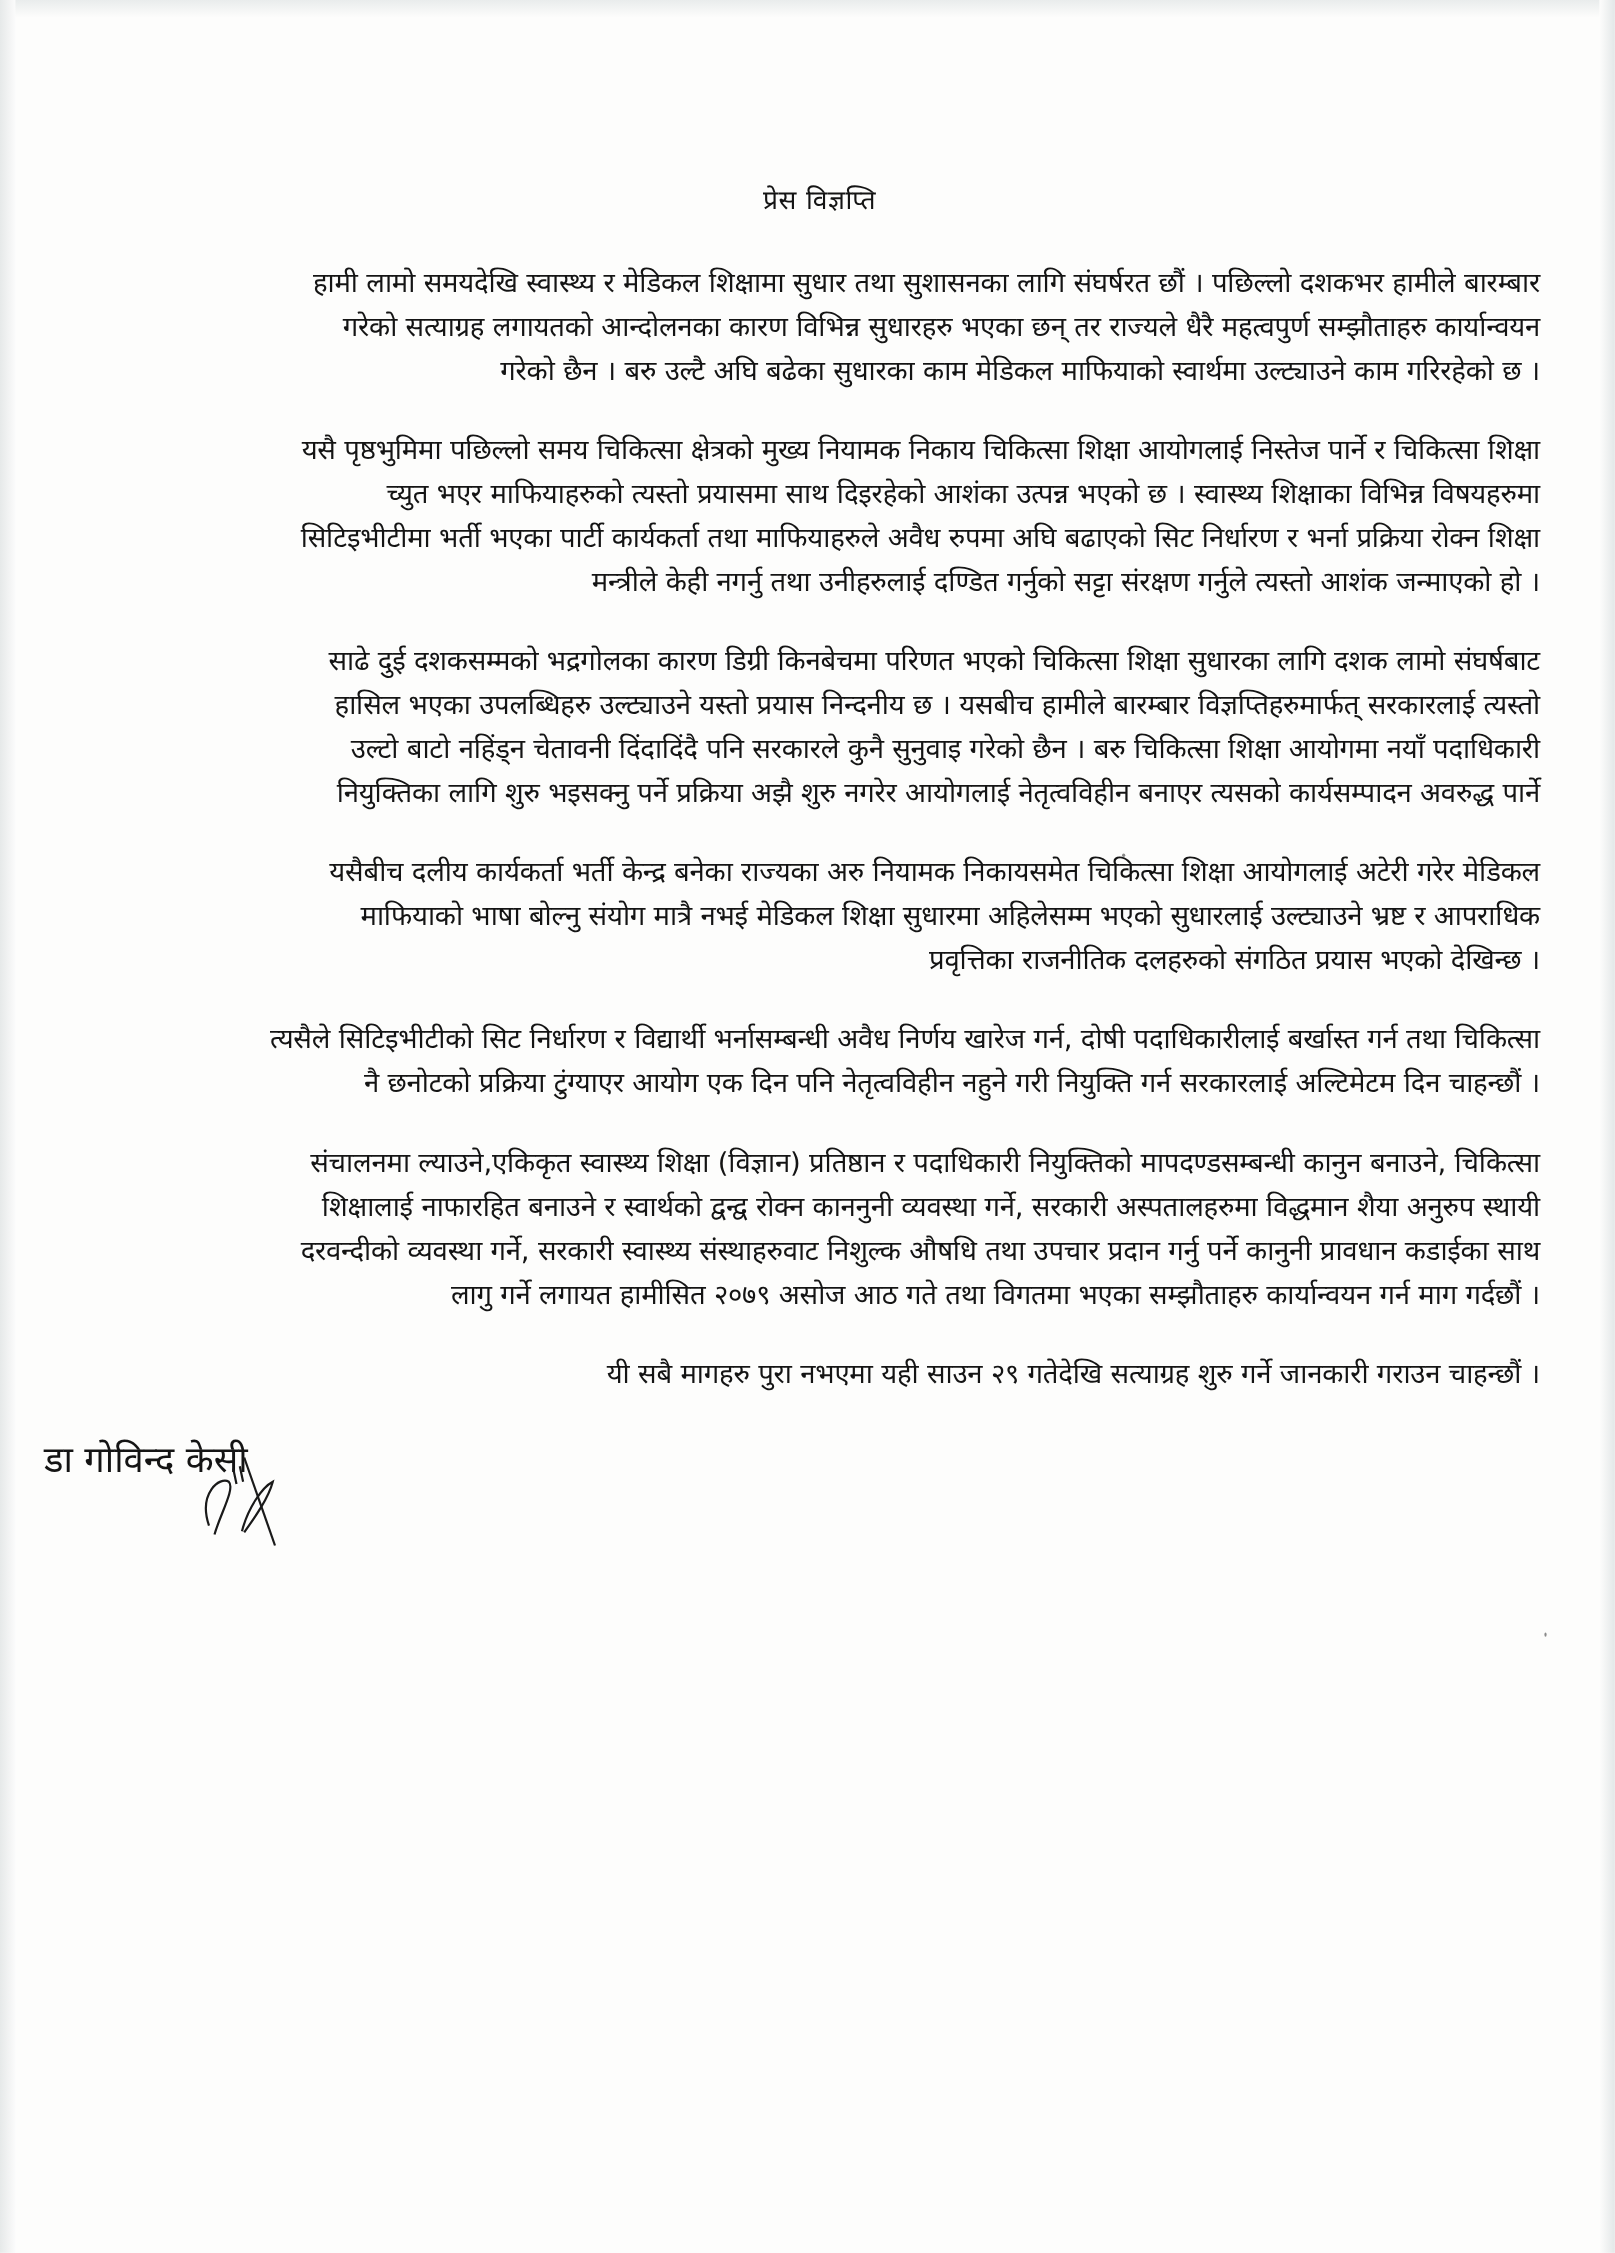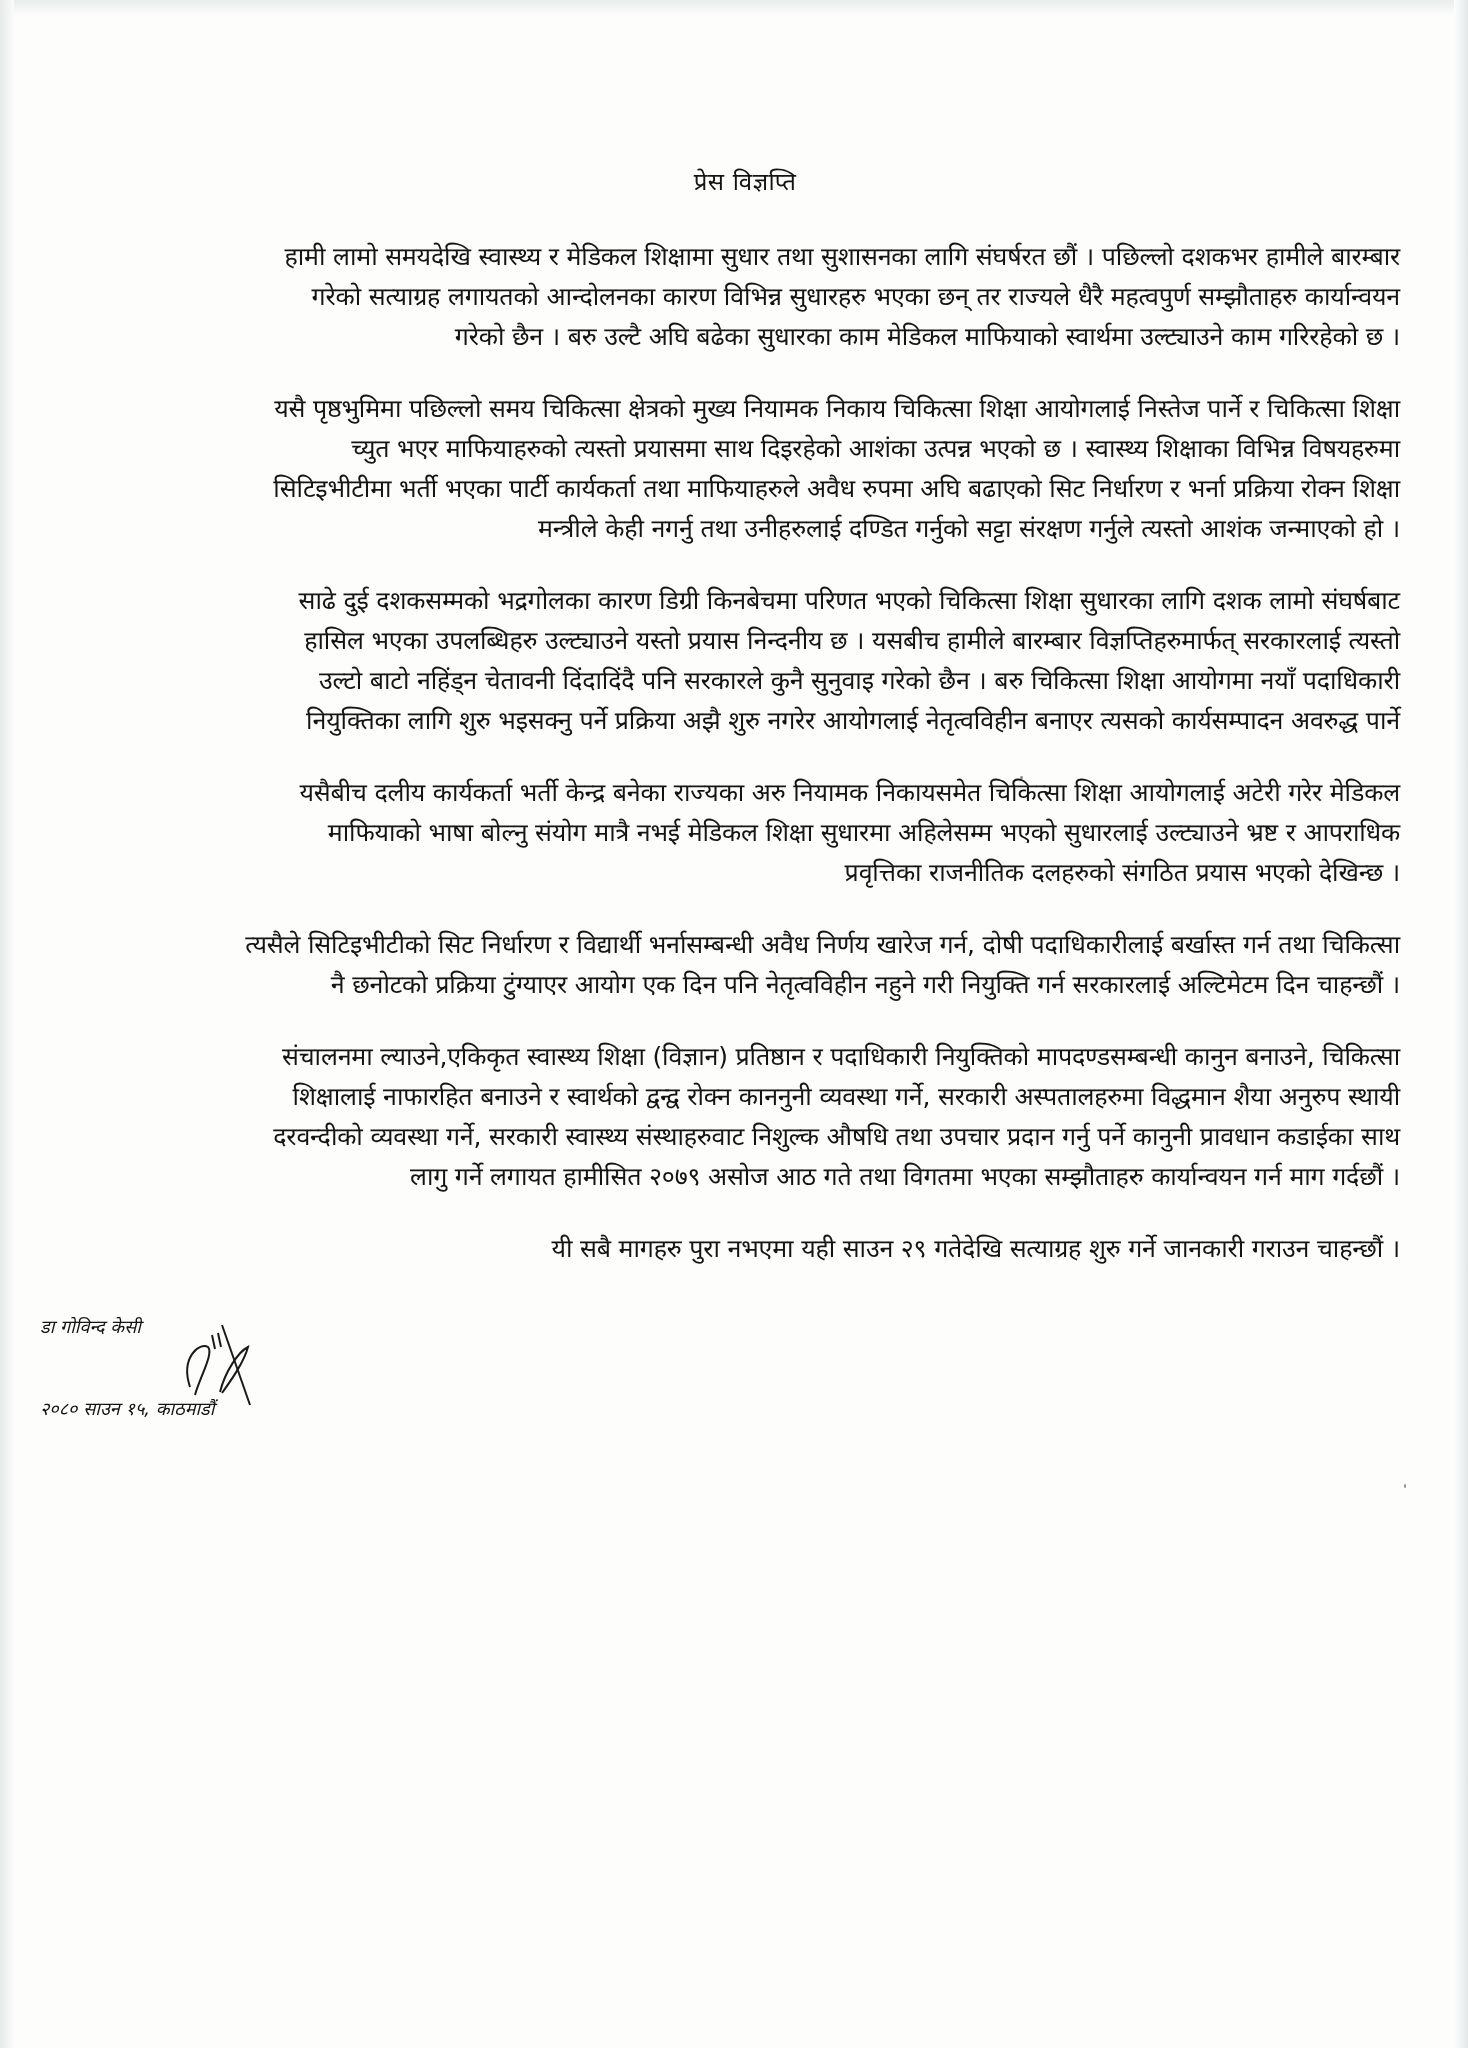--- a/index.html
+++ b/index.html
@@ -53,23 +53,22 @@
       text-align: right;
       letter-spacing: -0.2px;
     }
     .para .line {
       display: block;
       white-space: nowrap;
     }
     .signature-block {
       position: relative;
       margin-top: 38px;
-      font-size: 18px;
+      font-size: 33px;
       line-height: 40px;
-      font-style: italic;
     }
     .sig-name {
       display: block;
     }
     .sig-date {
       display: block;
       margin-top: 42px;
     }
     .signature-mark {
       position: absolute;
@@ -134,18 +133,17 @@
     </div>
 
   <div class="signature-block">
     <span class="sig-name">डा गोविन्द केसी</span>
     <svg class="signature-mark" viewBox="0 0 90 90">
       <path d="M20 70 C 10 40, 30 25, 38 30 C 44 36, 30 60, 25 78" stroke="#1a1a1a" stroke-width="2" fill="none"></path>
       <path d="M42 18 L 45 32 M 48 16 L 51 30" stroke="#1a1a1a" stroke-width="2" fill="none"></path>
       <path d="M50 75 C 55 55, 68 35, 78 30 C 74 45, 62 62, 52 76" stroke="#1a1a1a" stroke-width="2" fill="none"></path>
       <path d="M52 8 L 80 88" stroke="#1a1a1a" stroke-width="2" fill="none"></path>
     </svg>
-    <span class="sig-date">२०८० साउन १५, काठमाडौं</span>
   </div>
 </div>
 
 <div class="dust" style="left:1020px; top:776px;"></div>
 <div class="dust" style="left:1404px; top:1484px; width:2px; height:4px;"></div>
 
 </body></html>

